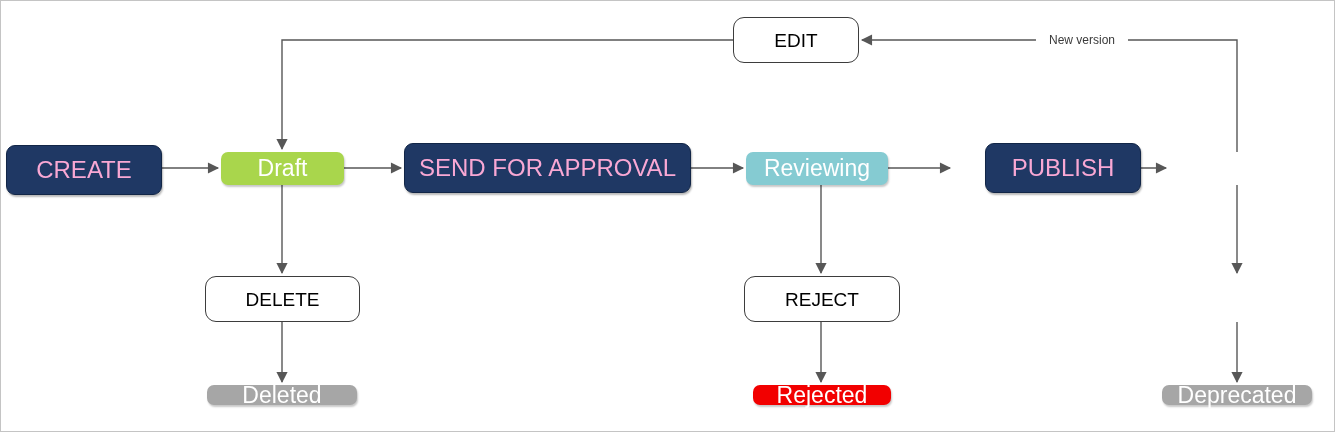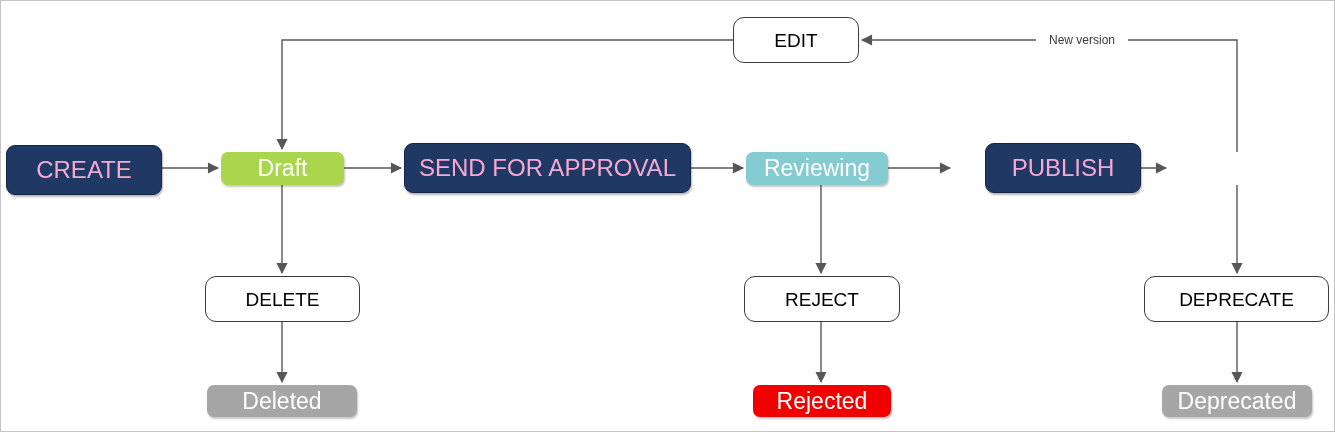--- a/index.html
+++ b/index.html
@@ -50,21 +50,21 @@
     color: #000000;
     font-size: 19px;
   }
   .state {
     height: 33px;
     border-radius: 7px;
     color: #ffffff;
     font-size: 23px;
     box-shadow: 1px 2px 2px rgba(0,0,0,0.22);
   }
-  .final { height: 32px; }
+  .final { height: 20px; }
   .fill-draft      { background: #A9D64C; }
   .fill-reviewing  { background: #85CBD2; }
   .fill-published  { background: #99DF05; }
   .fill-gray       { background: #A6A6A6; }
   .fill-red        { background: #F20000; }
   .edge-label {
     position: absolute;
     left: 1081px;
     top: 39px;
     transform: translate(-50%, -50%);
@@ -115,19 +115,18 @@
   <div class="node whitebox" style="left:732px; top:16px; width:126px;">EDIT</div>
 
   <div class="node whitebox" style="left:204px; top:275px; width:155px;">DELETE</div>
 
   <div class="node state final fill-gray" style="left:206px; top:384px; width:150px;">Deleted</div>
 
   <div class="node whitebox" style="left:743px; top:275px; width:156px;">REJECT</div>
 
   <div class="node state final fill-red" style="left:752px; top:384px; width:138px;">Rejected</div>
 
-  <div class="node whitebox" style="left:1143px; top:275px; width:185px;">DEPRECATE</div>
 
   <div class="node state final fill-gray" style="left:1161px; top:384px; width:150px;">Deprecated</div>
 
   <span class="edge-label">New version</span>
 
 </div>
 
 </body></html>

